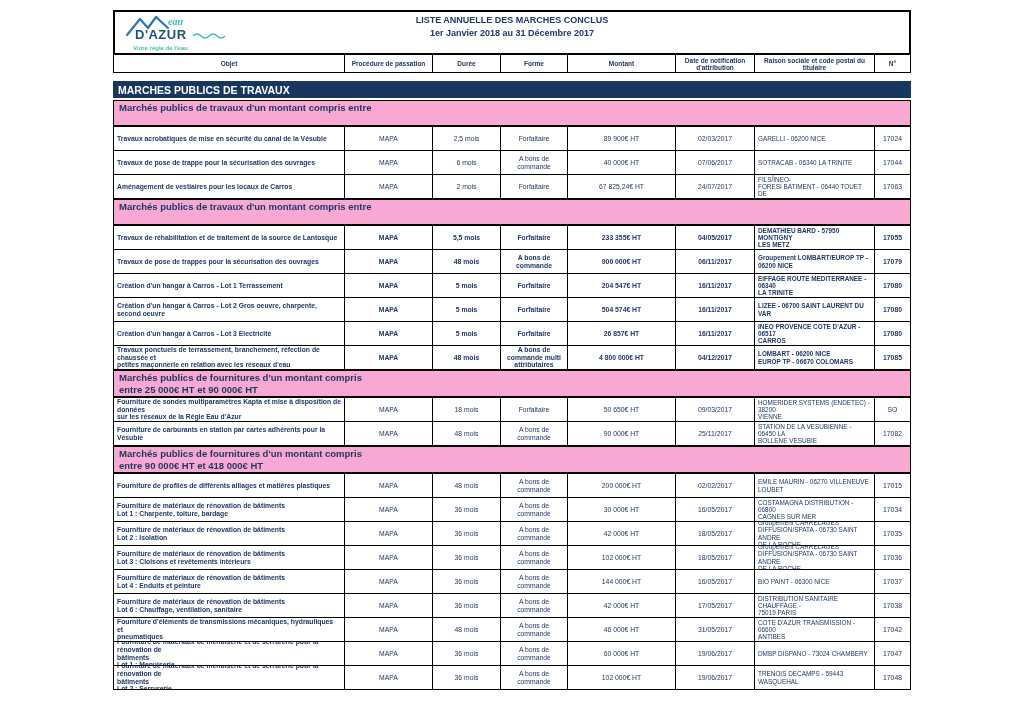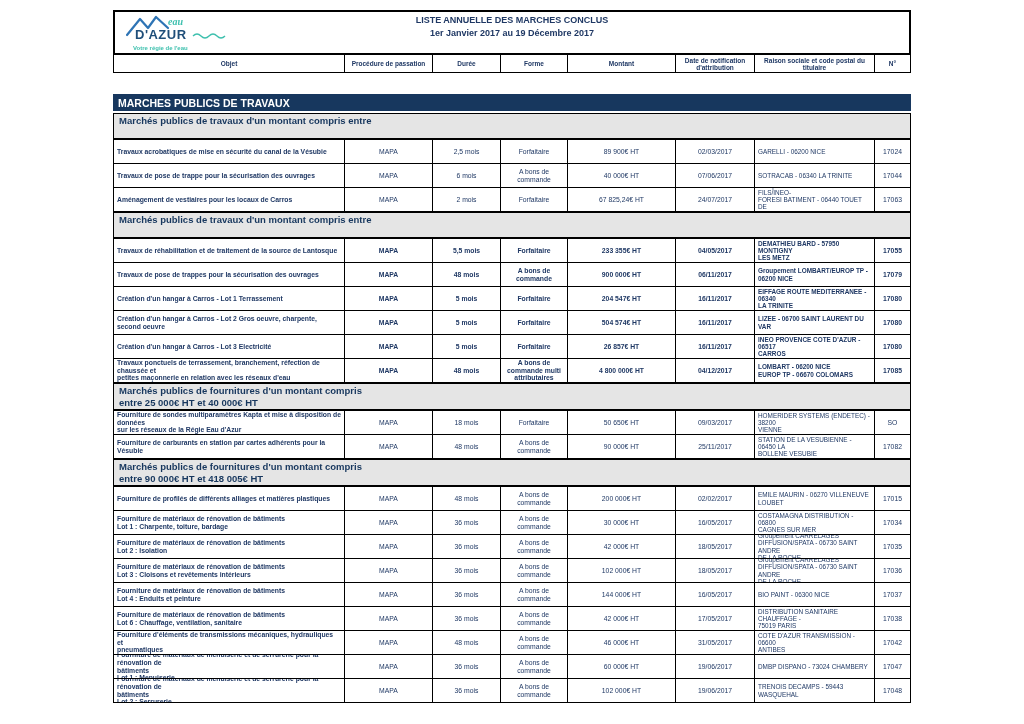--- a/index.html
+++ b/index.html
@@ -18,22 +18,22 @@
 
   
   .col-headers{display:grid;grid-template-columns:var(--cols);height:18px;box-sizing:border-box;
                border:1px solid #000;border-top:none;background:#fff;}
   .hcell{border-right:1px solid #000;box-sizing:border-box;display:flex;align-items:center;justify-content:center;
          text-align:center;font-size:6.5px;line-height:7px;font-weight:bold;color:#1F3864;padding:0 2px;overflow:hidden;}
   .hcell:last-child{border-right:none;}
 
   
   .band-section{height:17px;background:#17375E;color:#ffffff;font-weight:bold;font-size:10.5px;
-                display:flex;align-items:center;padding-left:5px;box-sizing:border-box;margin-top:21px;}
-  .band-sub{background:#e5e5e5;color:#17375E;font-weight:bold;font-size:9.5px;line-height:11.5px;
+                display:flex;align-items:center;padding-left:5px;box-sizing:border-box;margin-top:8px;}
+  .band-sub{background:#f9a8d4;color:#17375E;font-weight:bold;font-size:9.5px;line-height:11.5px;
             padding:1px 16px 1px 5px;border:1px solid #000;box-sizing:border-box;min-height:26px;}
   .band-section + .band-sub{margin-top:2px;}
 
   
   .row{display:grid;grid-template-columns:var(--cols);height:25px;box-sizing:border-box;
        border:1px solid #000;background:#fff;}
   .row + .row{margin-top:-1px;}
   .cell{border-right:1px solid #000;box-sizing:border-box;overflow:hidden;color:#1F3864;
         display:flex;flex-direction:column;justify-content:center;padding:1px 3px;font-size:6.8px;line-height:1.15;}
   .cell:last-child{border-right:none;}
@@ -54,21 +54,21 @@
         <svg width="122" height="30" viewBox="0 0 122 30">
           <path d="M4,21 L17,5 L25,14 L33,3 L45,14" stroke="#2E74B5" stroke-width="2.2" fill="none" stroke-linejoin="round" stroke-linecap="round"></path>
           <text x="45" y="11" font-size="10" font-style="italic" font-weight="bold" fill="#3EC0AE" font-family="Liberation Serif, serif">eau</text>
           <text x="12" y="25" font-size="13" font-weight="bold" fill="#1F4E79" letter-spacing="0.5" font-family="Liberation Sans, sans-serif">D'AZUR</text>
           <path d="M70,22 q4,-4 8,0 q4,4 8,0 q4,-4 8,0 q4,4 8,0" stroke="#3EC0AE" stroke-width="1.4" fill="none"></path>
         </svg>
         <div class="logo-tagline">Votre régie de l'eau</div>
       </div>
       <div class="titles">
         <div>LISTE ANNUELLE DES MARCHES CONCLUS</div>
-        <div>1er Janvier 2017 au 19 Décembre 2017</div>
+        <div>1er Janvier 2018 au 31 Décembre 2017</div>
       </div>
     </div>
 
     <div class="col-headers" id="col-headers">
         <div class="hcell">Objet</div>
         <div class="hcell">Procédure de passation</div>
         <div class="hcell">Durée</div>
         <div class="hcell">Forme</div>
         <div class="hcell">Montant</div>
         <div class="hcell">Date de notification d'attribution</div>
@@ -323,21 +323,21 @@
           <div class="cell titulaire">
             <div>LOMBART - 06200 NICE</div>
             <div>EUROP TP - 06670 COLOMARS</div>
           </div>
           <div class="cell numero">
             <div>17085</div>
           </div>
         </div>
         <div class="band-sub">
           <div>Marchés publics de fournitures d'un montant compris</div>
-          <div>entre 25 000€ HT et 40 000€ HT</div>
+          <div>entre 25 000€ HT et 90 000€ HT</div>
         </div>
         <div class="row">
           <div class="cell objet">
             <div>Fourniture de sondes multiparamètres Kapta et mise à disposition de données</div>
             <div>sur les réseaux de la Régie Eau d'Azur</div>
           </div>
           <div class="cell mid">
             <div>MAPA</div>
           </div>
           <div class="cell mid">
@@ -382,21 +382,21 @@
           <div class="cell titulaire">
             <div>STATION DE LA VESUBIENNE - 06450 LA</div>
             <div>BOLLENE VESUBIE</div>
           </div>
           <div class="cell numero">
             <div>17082</div>
           </div>
         </div>
         <div class="band-sub">
           <div>Marchés publics de fournitures d'un montant compris</div>
-          <div>entre 90 000€ HT et 418 005€ HT</div>
+          <div>entre 90 000€ HT et 418 000€ HT</div>
         </div>
         <div class="row">
           <div class="cell objet">
             <div>Fourniture de profilés de différents alliages et matières plastiques</div>
           </div>
           <div class="cell mid">
             <div>MAPA</div>
           </div>
           <div class="cell mid">
             <div>48 mois</div>

